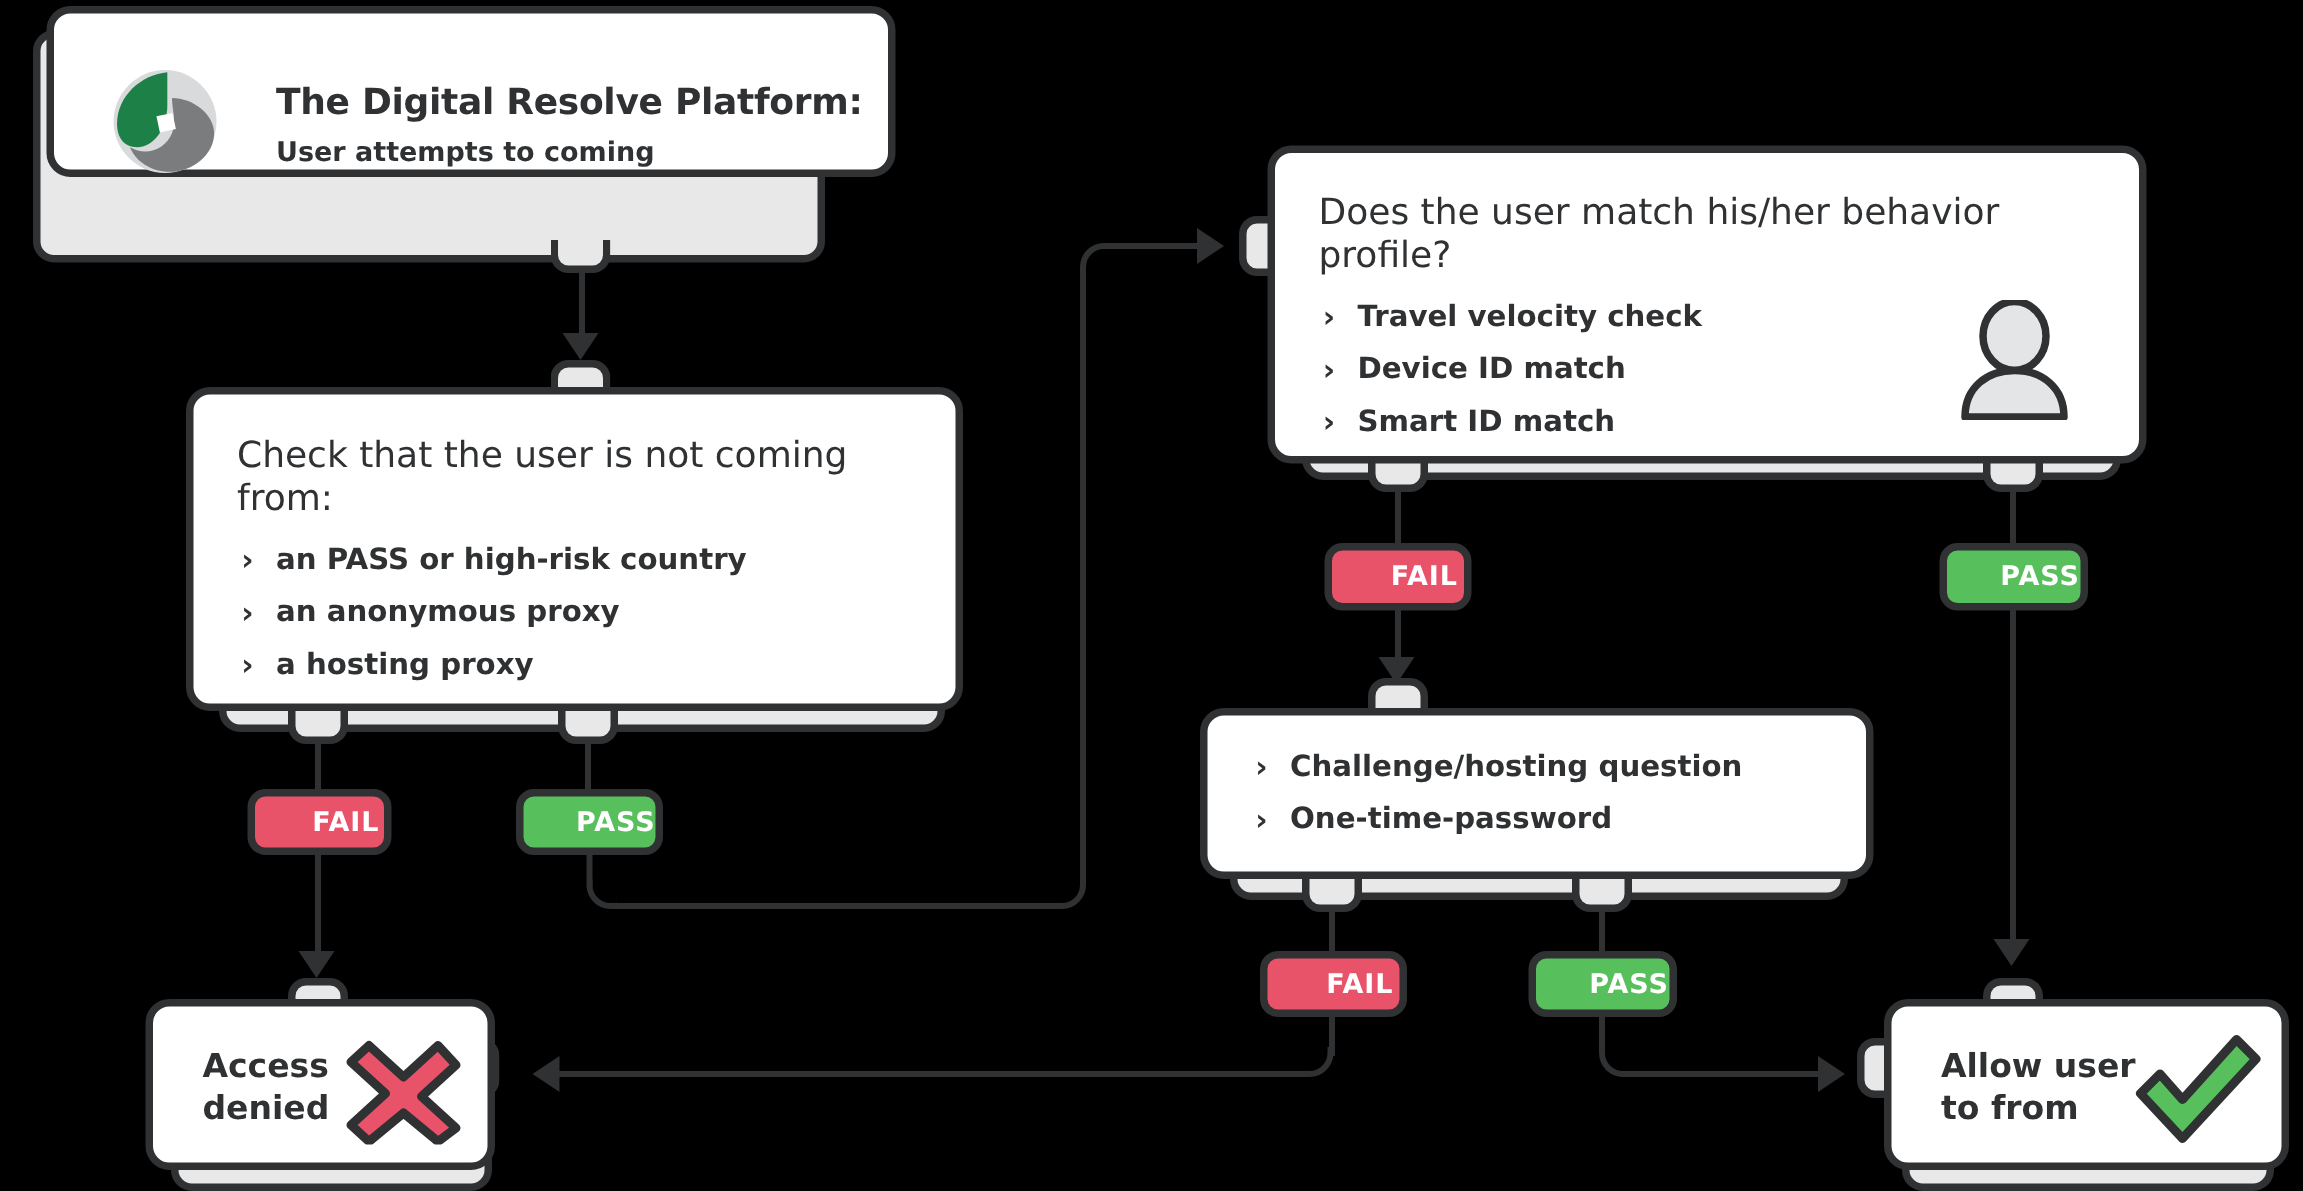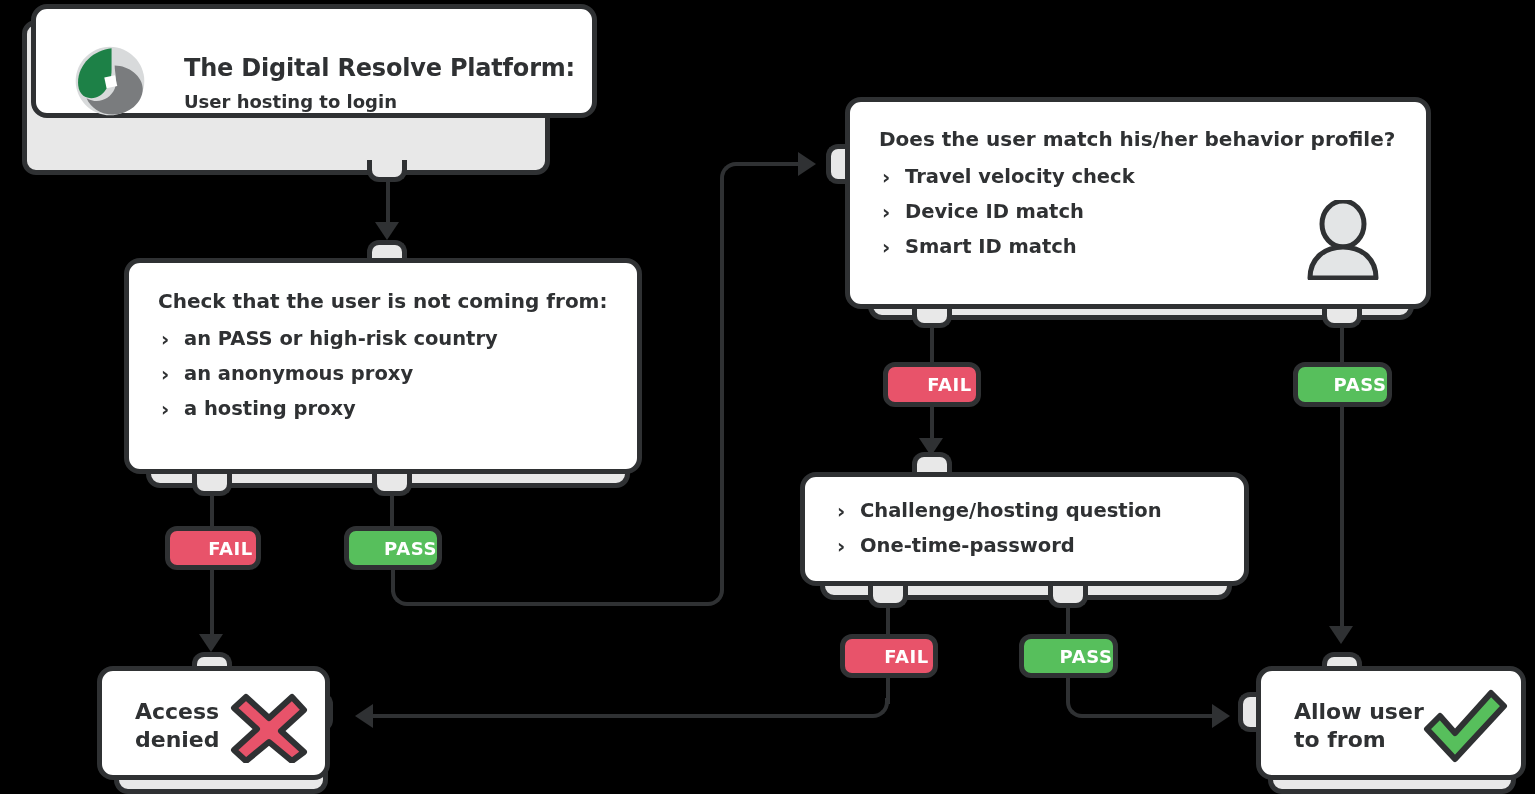--- a/index.html
+++ b/index.html
@@ -43,21 +43,21 @@
 
   
   .title{
     color:#2f3133;font-weight:bold;font-size:24px;line-height:1.15;
     letter-spacing:-0.2px;
   }
   .subtitle{
     color:#2f3133;font-weight:bold;font-size:18px;line-height:1.2;margin-top:8px;
   }
   .heading{
-    color:#2f3133;font-weight:bold;font-size:20px;line-height:1.2;
+    color:#2f3133;font-weight:normal;font-size:24px;line-height:1.2;
   }
   .bullets{margin-top:16px;}
   .bullet{
     display:flex;align-items:center;gap:12px;
     color:#2f3133;font-weight:bold;font-size:19.5px;line-height:1.0;
     margin-bottom:15px;
   }
   .chev{
     font-size:20px;font-weight:bold;color:#2f3133;
     width:14px;display:inline-block;text-align:center;
@@ -115,21 +115,21 @@
     <div class="nub bottom" style="left:367px;top:160px;"></div>
     <div class="card" style="left:5px;top:4px;width:566px;height:114px;padding:0;margin-left:26px;">
       <svg class="logo" style="left:35px;top:33px;" viewBox="0 0 100 100">
         <path d="M50 6 C26 6 6 26 6 50 C6 74 26 94 50 94 C74 94 94 74 94 50 C94 26 74 6 50 6 Z" fill="#d8dadb"></path>
         <path d="M52 8 C30 10 9 28 9 52 C9 64 15 72 26 72 C42 72 52 54 52 36 Z" fill="#1d8147"></path>
         <path d="M56 30 C74 30 92 44 92 60 C92 78 74 93 54 93 C38 93 25 84 20 72 C34 80 50 74 56 60 C60 50 56 40 56 30 Z" fill="#7a7c7e"></path>
         <rect x="44" y="44" width="14" height="14" fill="#ffffff" transform="rotate(-12 51 51)"></rect>
       </svg>
       <div style="position:absolute;left:148px;top:46px;">
         <div class="title">The Digital Resolve Platform:</div>
-        <div class="subtitle">User hosting to login</div>
+        <div class="subtitle">User attempts to coming</div>
       </div>
     </div>
   </div>
 
   <div class="line vline" style="left:386px;top:182px;height:45px;"></div>
   <div class="arrow down" style="left:375px;top:222px;"></div>
 
   <div class="node">
     <div class="nub top" style="left:367px;top:240px;"></div>
     <div class="shelf" style="left:146px;top:262px;width:484px;height:226px;"></div>

